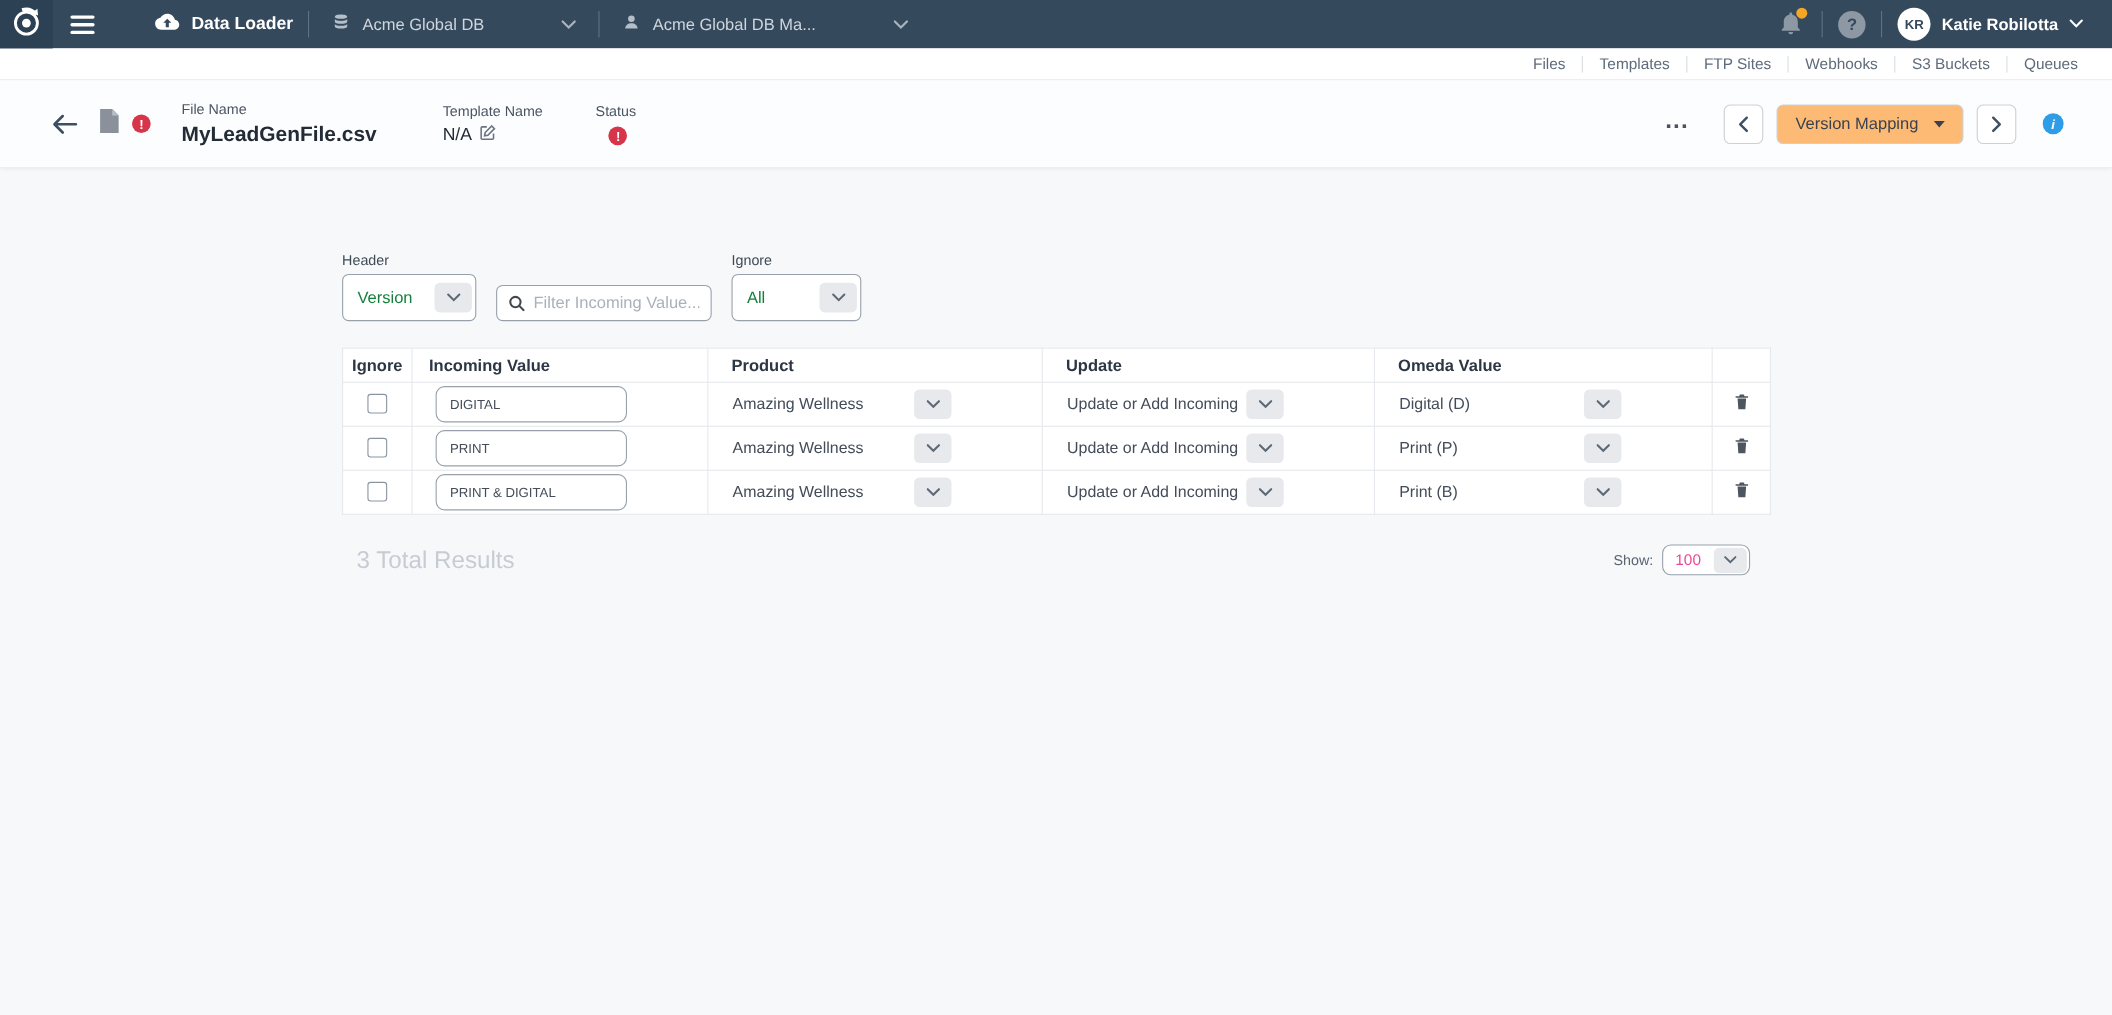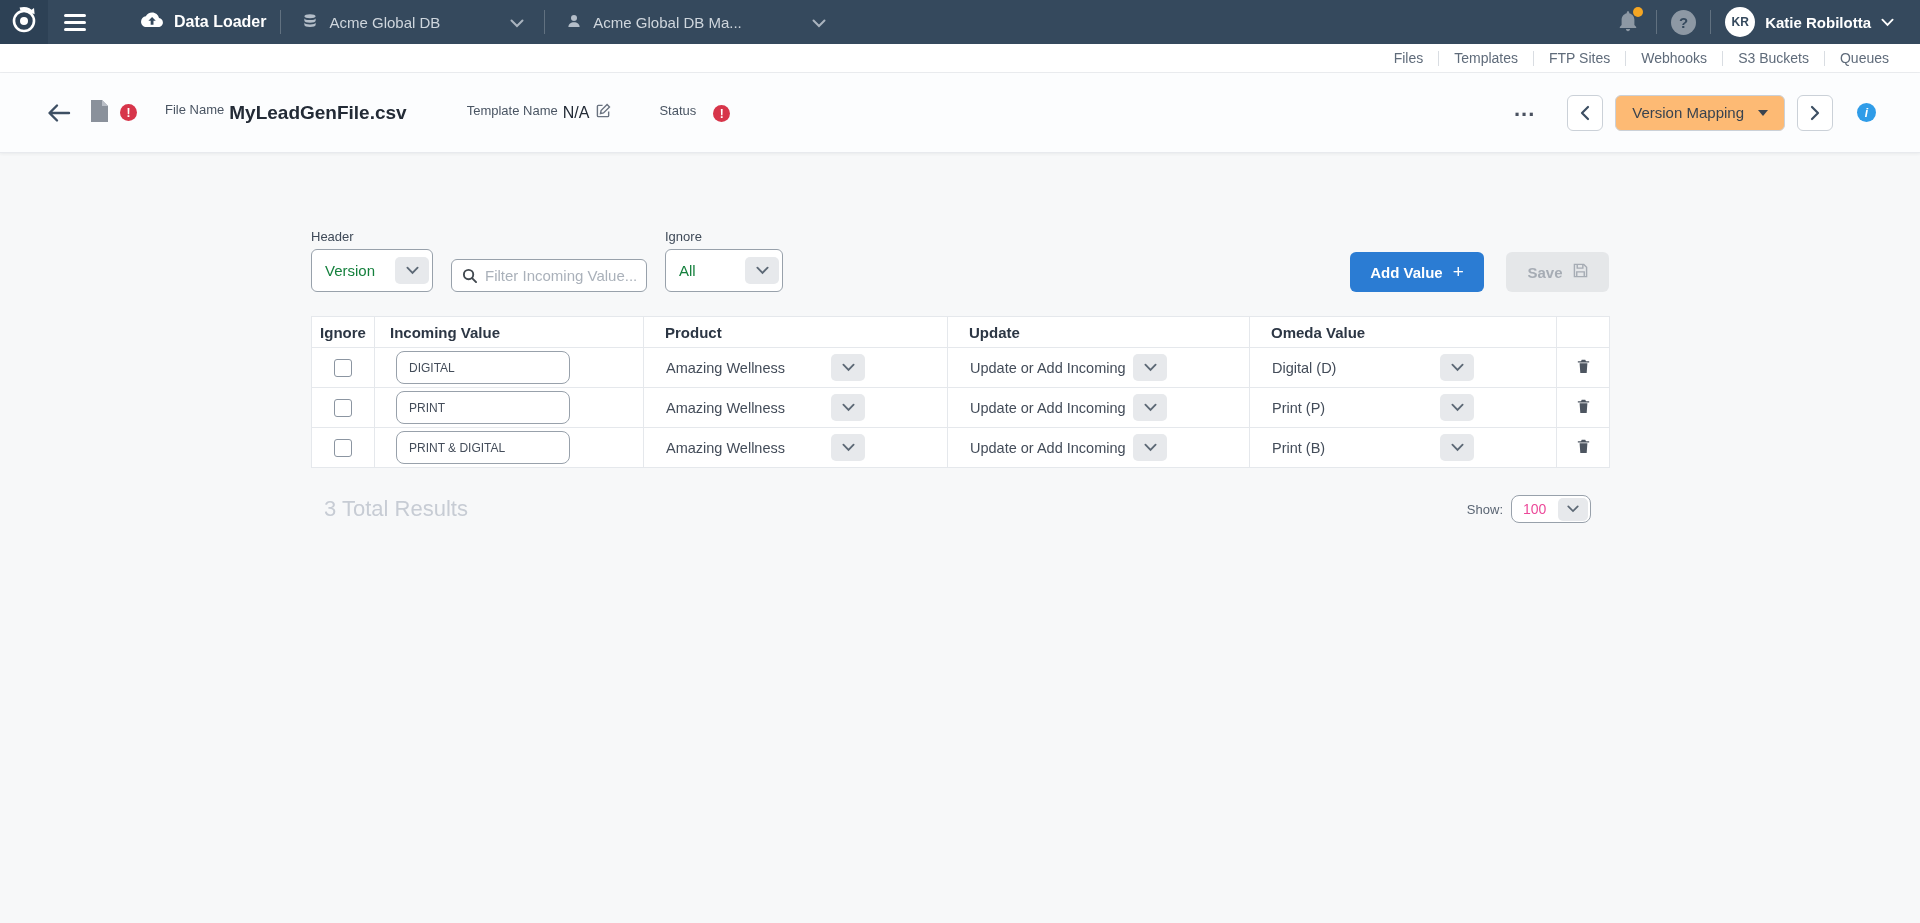--- a/index.html
+++ b/index.html
@@ -28,21 +28,21 @@
   .subnav a { font-size:14px; color:#5f6b7a; text-decoration:none; padding:0 15px; line-height:15px; border-left:1px solid #d9dde2; cursor:pointer; }
   .subnav a:first-child { border-left:none; }
 
   
   .file-header { height:80px; background:#fcfdfe; display:flex; align-items:center; border-bottom:1px solid #e8eaee; box-shadow:0 1px 3px rgba(40,50,60,0.07); }
   .fh-left { display:flex; align-items:center; }
   .back-btn { margin-left:46px; width:26px; height:26px; color:#3d4f63; cursor:pointer; }
   .doc-ic { margin-left:18px; color:#8a919b; }
   .err-badge { width:17px; height:17px; border-radius:50%; background:#d7354a; color:#fff; font-size:12px; font-weight:bold; display:flex; align-items:center; justify-content:center; line-height:1; }
   .fh-left .err-badge { margin-left:12px; }
-  .fh-field { margin-left:28px; display:flex; flex-direction:row; gap:5px; }
+  .fh-field { margin-left:28px; display:flex; flex-direction:column; gap:5px; }
   .fh-label { font-size:13px; color:#4a5563; }
   .fh-value { font-size:19px; font-weight:bold; color:#232b36; }
   .fh-value.small { font-size:16px; font-weight:normal; display:flex; align-items:center; gap:7px; }
   .edit-ic { color:#6a7380; cursor:pointer; }
   .fh-right { margin-left:auto; display:flex; align-items:center; padding-right:44px; gap:12px; }
   .more-menu { font-size:22px; font-weight:bold; color:#4a5260; letter-spacing:1px; line-height:10px; cursor:pointer; margin-right:20px; transform:translateY(-4px); }
   .pager-btn { width:36px; height:36px; border:1px solid #cbd1d8; border-radius:6px; background:#fff; display:flex; align-items:center; justify-content:center; color:#3d4f63; cursor:pointer; }
   .step-select { height:36px; border:1px solid #cbd1d8; border-radius:6px; background:#fdba74; display:flex; align-items:center; gap:14px; padding:0 16px; font-size:15px; color:#39434f; cursor:pointer; }
   .caret-down { width:0; height:0; border-left:5px solid transparent; border-right:5px solid transparent; border-top:6px solid #39434f; }
   .info-circle { width:19px; height:19px; border-radius:50%; background:#2f9ce8; color:#fff; font-size:12px; font-weight:bold; font-style:italic; display:flex; align-items:center; justify-content:center; margin-left:12px; cursor:pointer; }
@@ -258,36 +258,20 @@
     <div class="filter-group">
       <span class="filter-label">Ignore</span>
       <div class="select-ctl w-ignore">
         <span>All</span>
         <span class="chev-btn">
           <svg width="13" height="9" viewBox="0 0 14 9" fill="none">
               <path d="M1.5 1.5 L7 7 L12.5 1.5" stroke="#5c6875" stroke-width="2" stroke-linecap="round"></path>
             </svg>
         </span>
       </div>
-    </div>
-    <div class="filter-actions">
-      <button class="btn btn-primary">
-        <span>Add Value</span>
-        <span style="font-size:19px;font-weight:normal;">+</span>
-      </button>
-      <button class="btn btn-disabled">
-        <span>Save</span>
-        <span>
-          <svg width="15" height="15" viewBox="0 0 16 16" fill="none" stroke="#a6acb4" stroke-width="1.5">
-            <path d="M1.5 1.5 h10 l3 3 v10 h-13 z"></path>
-            <path d="M4.5 1.5 v4 h6 v-4"></path>
-            <path d="M4 14.5 v-5 h8 v5"></path>
-          </svg>
-        </span>
-      </button>
     </div>
   </div>
 
   <table class="mapping-table">
     <colgroup>
       <col class="col-ignore">
         <col class="col-incoming">
         <col class="col-product">
       <col class="col-update">
         <col class="col-omeda">

